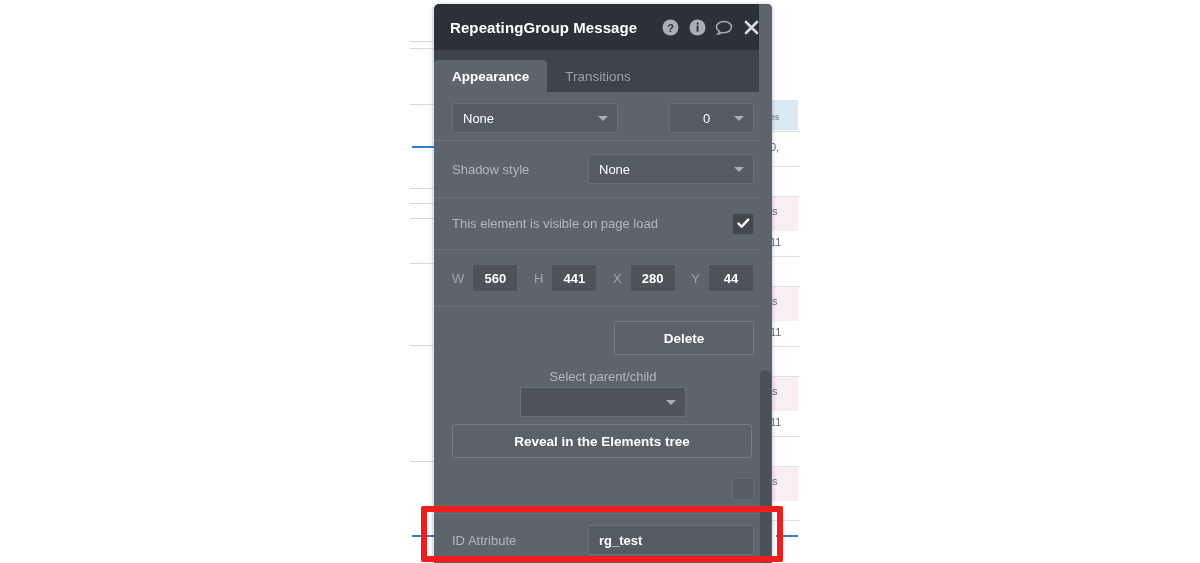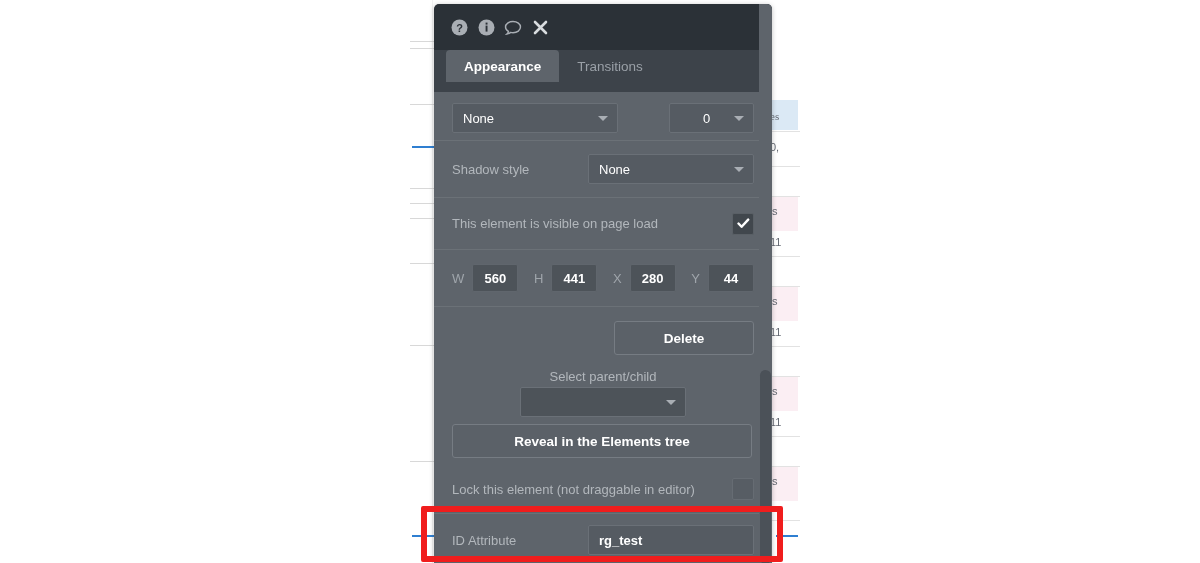--- a/index.html
+++ b/index.html
@@ -104,22 +104,22 @@
     justify-content: center;
     cursor: pointer;
   }
   .hicon svg { display: block; }
 
   
   .tabs {
     height: 42px;
     background: #3d434a;
     display: flex;
-    align-items: flex-start;
-    padding-left: 12px;
+    align-items: flex-end;
+    padding-left: 0;
   }
   .tab {
     height: 32px;
     padding: 0 18px;
     display: flex;
     align-items: center;
     font-size: 13.5px;
     color: #9aa0a7;
     border-radius: 4px 4px 0 0;
     cursor: pointer;
@@ -320,20 +320,21 @@
     <div class="bg-cell" style="left:772px; top:295px;">s</div>
     <div class="bg-cell" style="left:770px; top:326px;">11</div>
     <div class="bg-cell" style="left:772px; top:385px;">s</div>
     <div class="bg-cell" style="left:770px; top:416px;">11</div>
     <div class="bg-cell" style="left:772px; top:475px;">s</div>
   </div>
 
   <div class="panel">
 
     <div class="panel-header">
+      <div class="panel-title">RepeatingGroup Message</div>
       <div class="header-icons">
         <div class="hicon">
           <svg width="17" height="17" viewBox="0 0 17 17">
             <circle cx="8.5" cy="8.5" r="8" fill="#a9aeb4"></circle>
             <text x="8.5" y="12.6" font-size="11" font-weight="bold" fill="#2b3137" text-anchor="middle" font-family="Liberation Sans, sans-serif">?</text>
           </svg>
         </div>
         <div class="hicon">
           <svg width="17" height="17" viewBox="0 0 17 17">
             <circle cx="8.5" cy="8.5" r="8" fill="#a9aeb4"></circle>
@@ -426,21 +427,20 @@
           <span></span>
           <span class="caret"></span>
         </div>
       </div>
 
       <div class="row" style="height:48px;">
         <div class="btn" style="width:300px;">Reveal in the Elements tree</div>
       </div>
 
       <div class="row" style="height:48px;">
-        <div class="lbl">Lock this element (not draggable in editor)</div>
         <div style="flex:1"></div>
         <div class="checkbox empty"></div>
       </div>
 
       <div class="divider"></div>
 
       <div class="row" style="height:52px;">
         <div class="lbl">ID Attribute</div>
         <div style="flex:1"></div>
         <div class="textinput" style="width:166px;">rg_test</div>

